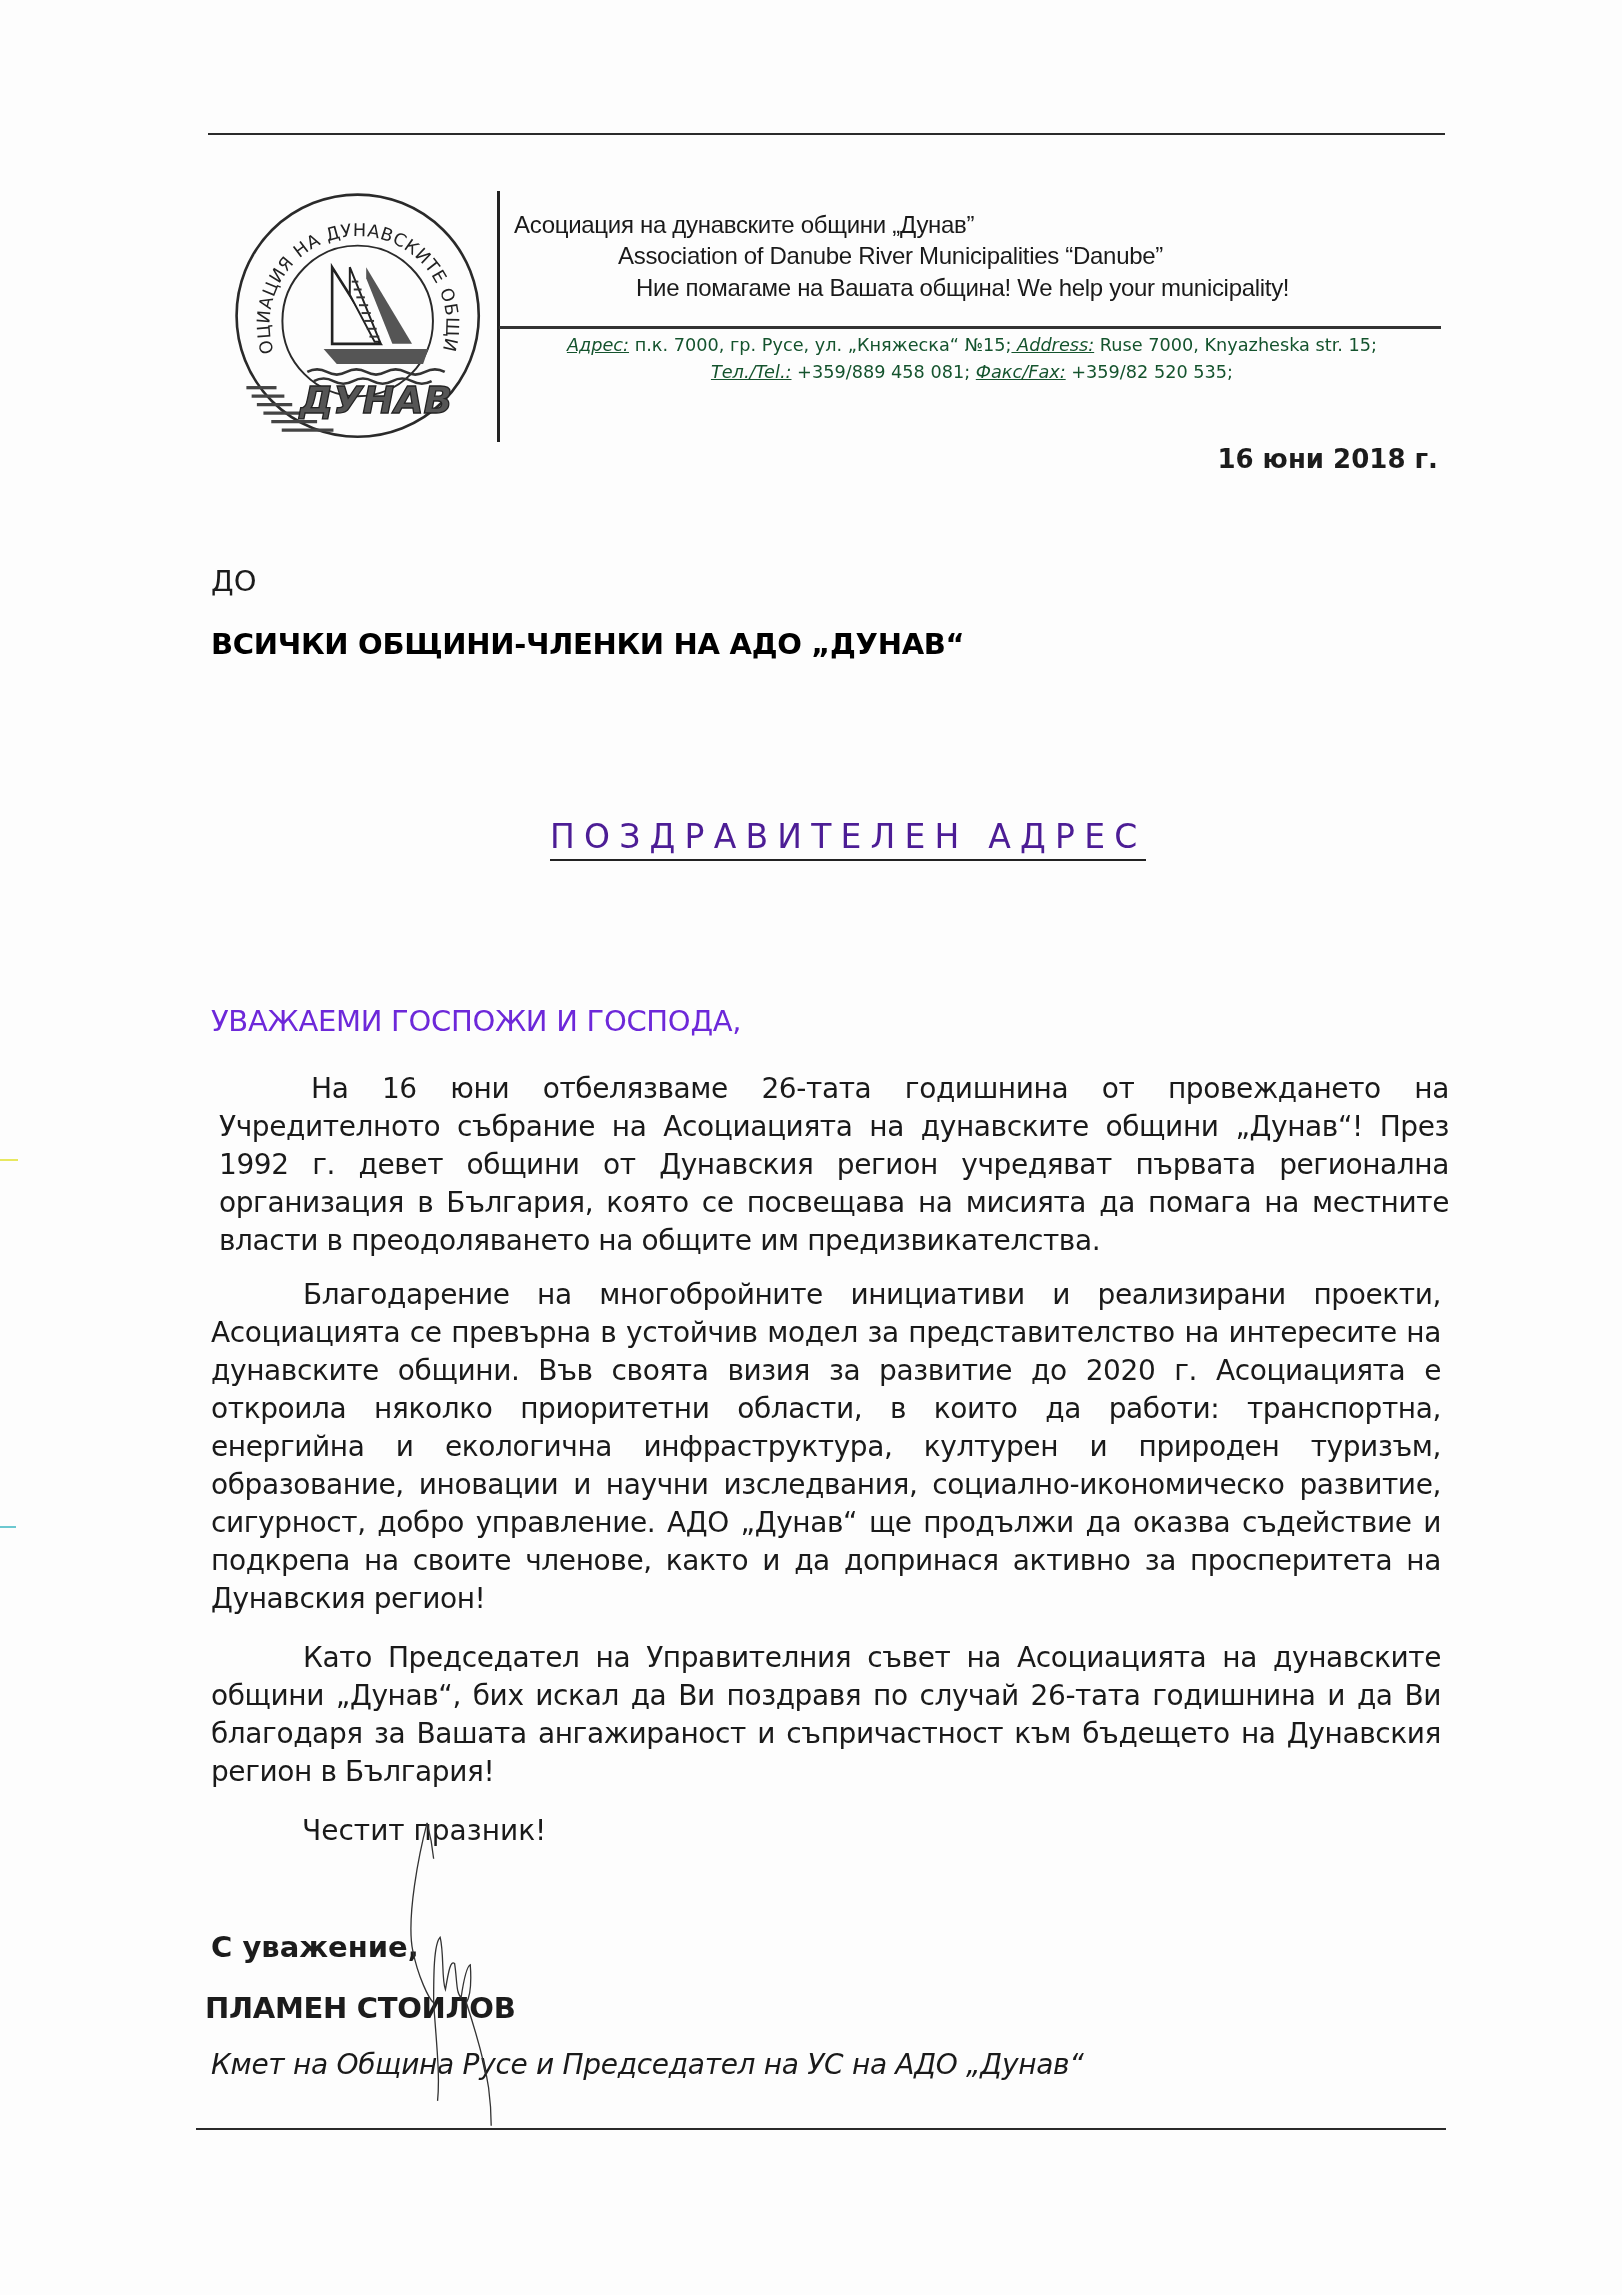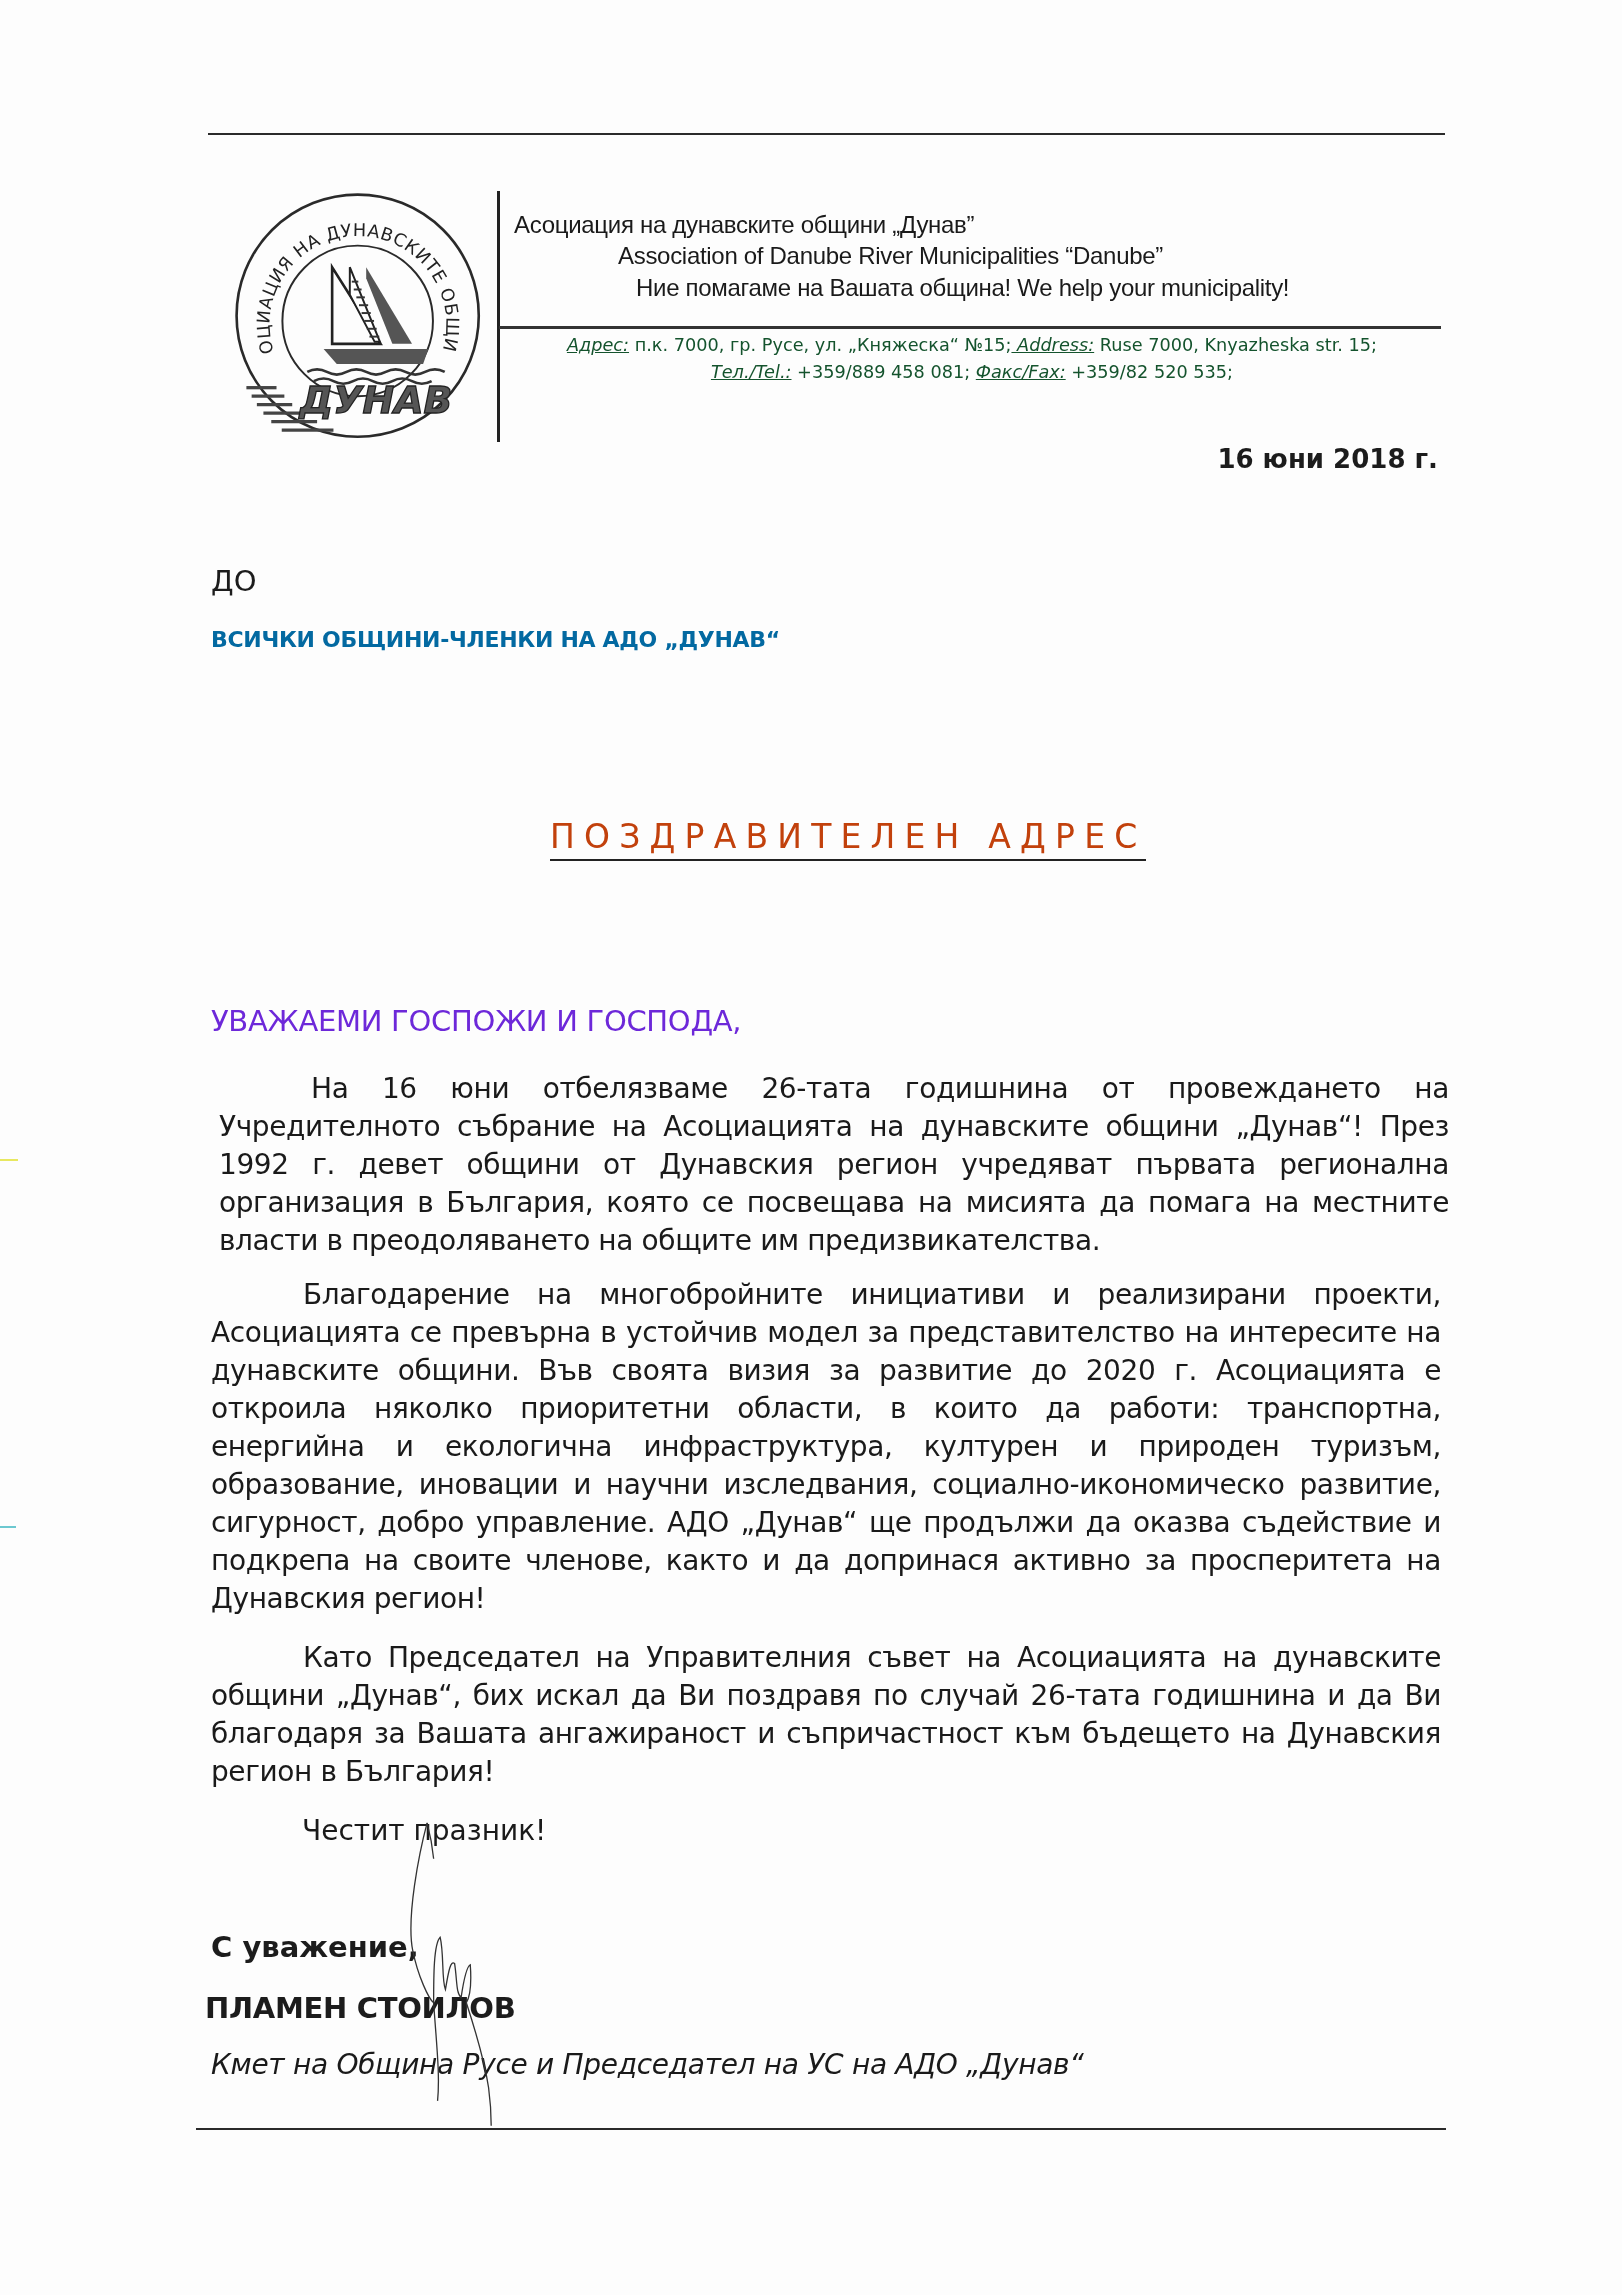--- a/index.html
+++ b/index.html
@@ -77,32 +77,32 @@
       white-space: nowrap;
     }
 
     .to-label {
       left: 211px; top: 564px;
       font-size: 29px;
       color: #1c1c1c;
     }
     .recipients {
       left: 211px; top: 627px;
-      font-size: 22px;
-      font-weight: bold;
-      color: #0369a1;
+      font-size: 29px;
+      font-weight: bold;
+      color: #000000;
       white-space: nowrap;
       letter-spacing: -0.3px;
     }
 
     .doc-title {
       left: 550px; top: 817px;
       font-size: 33px;
       letter-spacing: 9.2px;
-      color: #c2410c;
+      color: #4c1d95;
       white-space: nowrap;
       border-bottom: 2.6px solid #222;
       padding-bottom: 2.6px;
     }
 
     .salutation {
       left: 211px; top: 1004px;
       font-size: 29px;
       font-weight: normal;
       color: #6d28d9;

